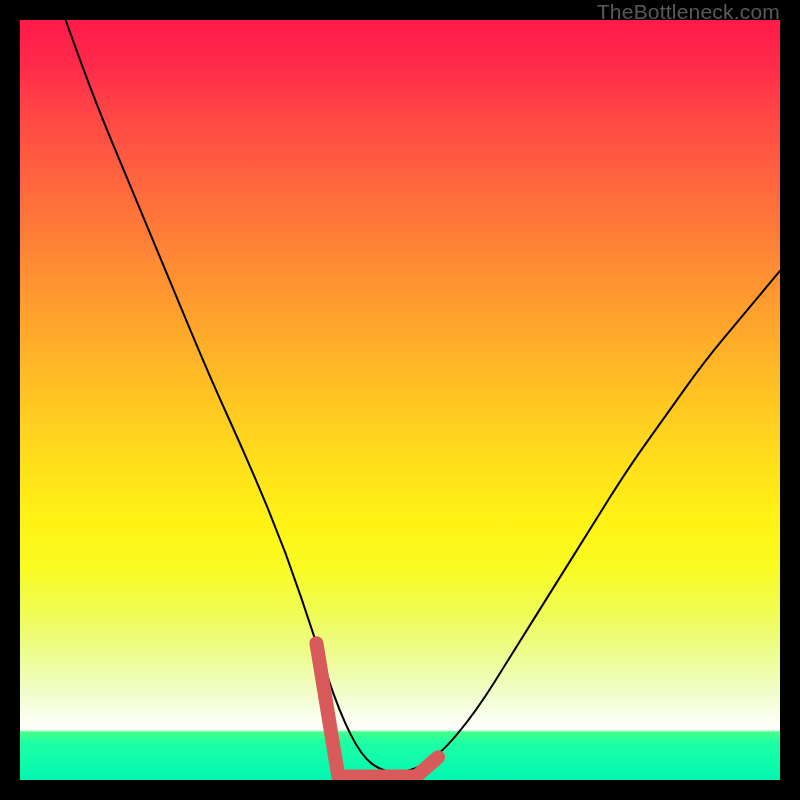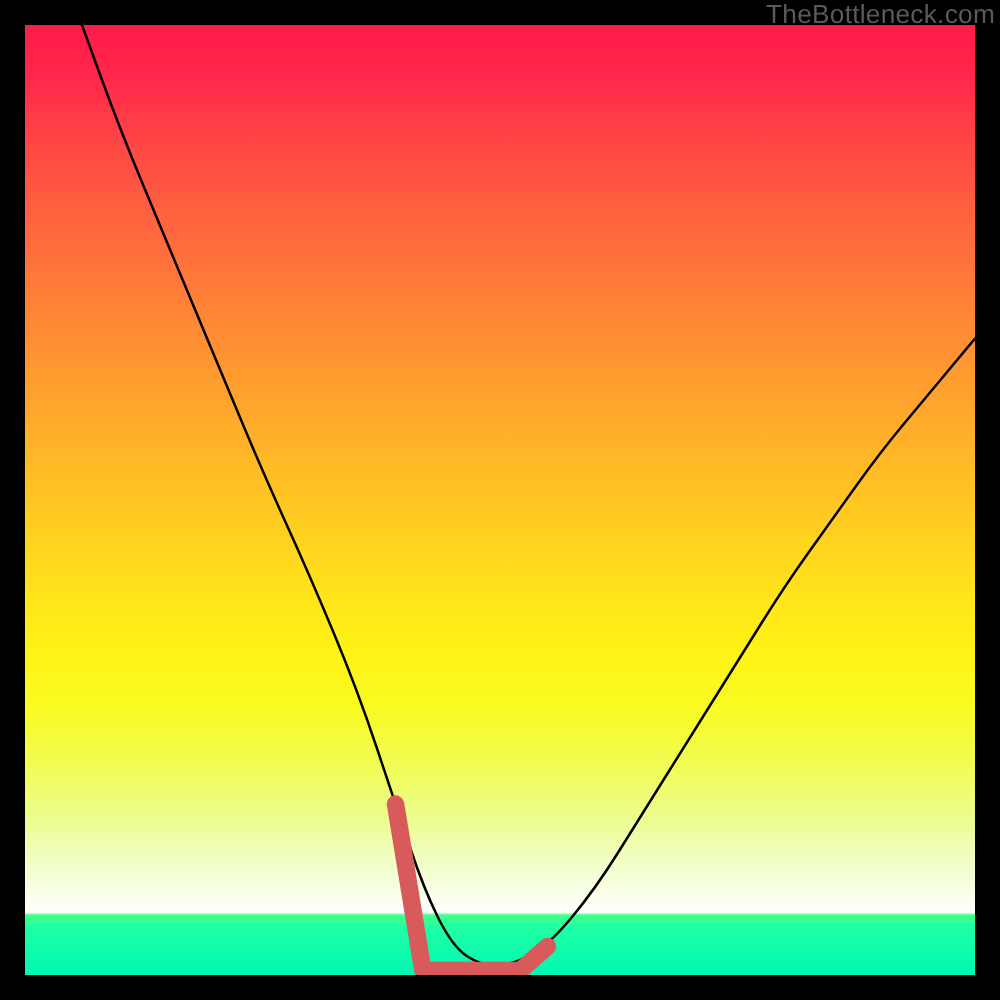--- a/index.html
+++ b/index.html
@@ -35,21 +35,21 @@
       #f2fed0 89%,
       #ffffff 93.4%,
       #45ff8a 93.7%,
       #1fffa5 95%,
       #00f7b2 100%
     );
   }
   .watermark {
     position: absolute;
     top: 0px;
-    right: 4px;
+    right: 20px;
     font-family: Arial, Helvetica, sans-serif;
     font-size: 21px;
     color: #5a5a5a;
     letter-spacing: 0.2px;
   }
   svg.curve {
     position: absolute;
     inset: 0;
     width: 100%;
     height: 100%;

